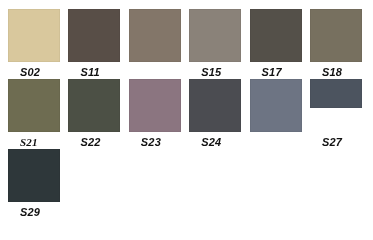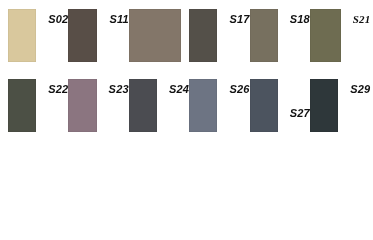--- a/index.html
+++ b/index.html
@@ -31,21 +31,21 @@
     display: flex;
     flex-wrap: wrap;
     align-content: flex-start;
   }
 
   .swatch-cell {
     width: 60.4px;
     height: 70px;
     box-sizing: border-box;
     display: flex;
-    flex-direction: row;
+    flex-direction: column;
     align-items: flex-start;
   }
 
   .swatch-chip {
     width: 52px;
     height: 53px;
     display: block;
     background: #cccccc;
     box-shadow: 0 0 0 0.5px rgba(0, 0, 0, 0.08) inset;
   }
@@ -72,20 +72,24 @@
         <div class="swatch-label" style="color: rgb(17, 17, 17);">S02</div>
       </div>
       <div class="swatch-cell">
         <div class="swatch-chip" style="background: rgb(88, 78, 71);"></div>
         <div class="swatch-label" style="color: rgb(17, 17, 17);">S11</div>
       </div>
       <div class="swatch-cell">
         <div class="swatch-chip" style="background: rgb(131, 118, 105);"></div>
       </div>
       <div class="swatch-cell">
+        <div class="swatch-chip" style="background: rgb(138, 130, 121);"></div>
+        <div class="swatch-label" style="color: rgb(17, 17, 17);">S15</div>
+      </div>
+      <div class="swatch-cell">
         <div class="swatch-chip" style="background: rgb(84, 80, 73);"></div>
         <div class="swatch-label" style="color: rgb(17, 17, 17);">S17</div>
       </div>
       <div class="swatch-cell">
         <div class="swatch-chip" style="background: rgb(119, 112, 95);"></div>
         <div class="swatch-label" style="color: rgb(17, 17, 17); text-align: right;">S18</div>
       </div>
       <div class="swatch-cell">
         <div class="swatch-chip" style="background: rgb(110, 108, 81);"></div>
         <div class="swatch-label" style="color: rgb(17, 17, 17); font-family: Liberation Serif, serif;">S21</div>
@@ -97,21 +101,20 @@
       <div class="swatch-cell">
         <div class="swatch-chip" style="background: rgb(139, 117, 128);"></div>
         <div class="swatch-label" style="color: rgb(17, 17, 17);">S23</div>
       </div>
       <div class="swatch-cell">
         <div class="swatch-chip" style="background: rgb(75, 76, 81);"></div>
         <div class="swatch-label" style="color: rgb(17, 17, 17);">S24</div>
       </div>
       <div class="swatch-cell">
         <div class="swatch-chip" style="background: rgb(109, 116, 131);"></div>
-        <div class="swatch-label" style="color: rgb(17, 17, 17);">S26</div>
       </div>
       <div class="swatch-cell">
         <div class="swatch-chip" style="background: rgb(76, 84, 95);"></div>
         <div class="swatch-label" style="color: rgb(17, 17, 17); margin-top: 28px;">S27</div>
       </div>
       <div class="swatch-cell">
         <div class="swatch-chip" style="background: rgb(46, 55, 58);"></div>
         <div class="swatch-label" style="color: rgb(17, 17, 17);">S29</div>
       </div>
     </div>

